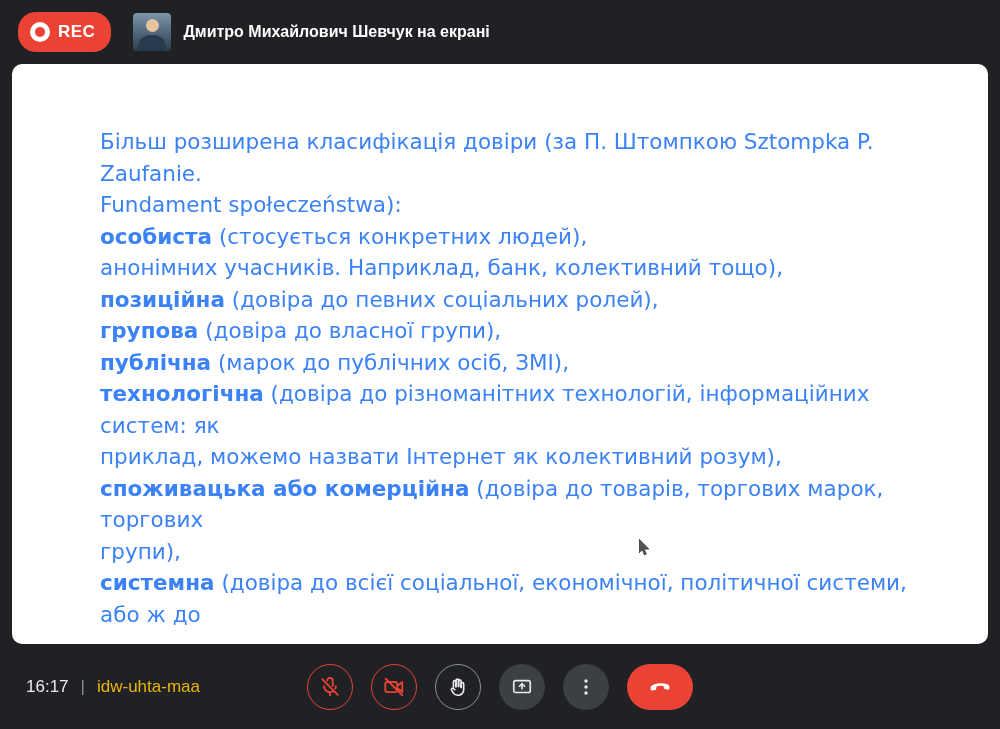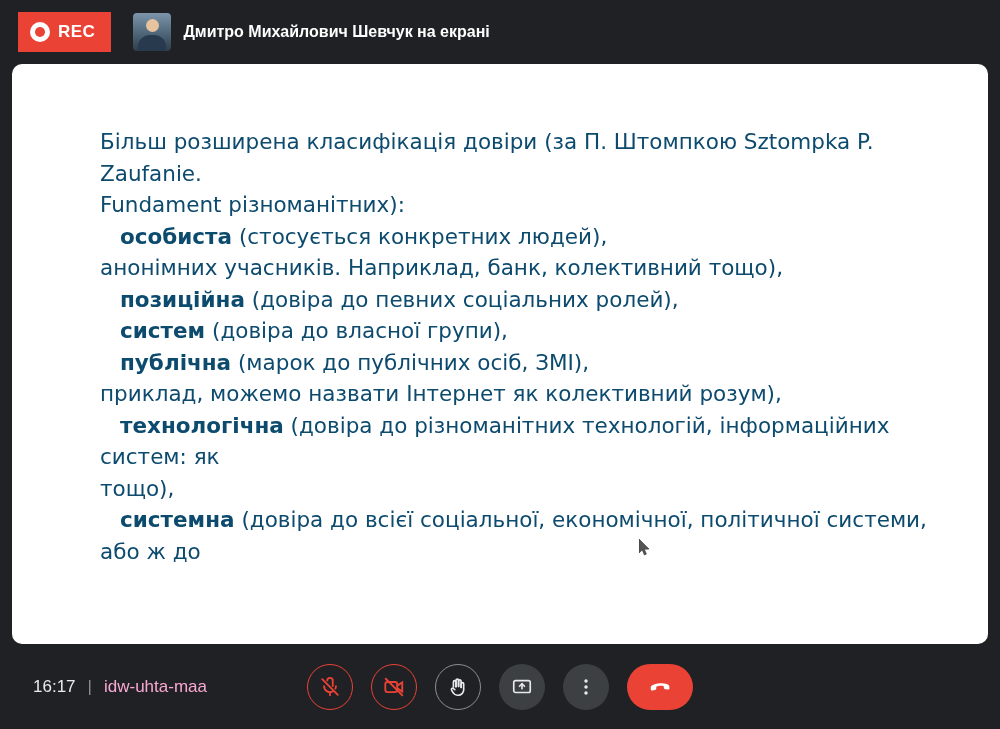--- a/index.html
+++ b/index.html
@@ -30,21 +30,21 @@
     align-items: center;
     padding: 0 0 0 18px;
     box-sizing: border-box;
   }
   .rec-pill {
     display: flex;
     align-items: center;
     gap: 8px;
     background: #ea4335;
     color: #fff;
-    border-radius: 0;
+    border-radius: 18px;
     height: 40px;
     padding: 0 16px 0 12px;
     box-sizing: border-box;
   }
   .rec-dot {
     width: 20px;
     height: 20px;
     border-radius: 50%;
     background: #fff;
     position: relative;
@@ -122,62 +122,61 @@
     height: 580px;
     background: #ffffff;
     border-radius: 10px;
     overflow: hidden;
   }
   .slide-text {
     position: absolute;
     left: 88px;
     top: 62px;
     width: 850px;
-    color: #0c4a6e;
+    color: #3b82f6;
     font-size: 21.5px;
     line-height: 31.5px;
     font-family: "DejaVu Sans", sans-serif;
   }
   .slide-text p {
     margin: 0;
   }
   .slide-text b {
     font-weight: bold;
-    margin-left: 20px;
   }
   .cursor {
     position: absolute;
     left: 627px;
     top: 475px;
     width: 11px;
     height: 17px;
   }
   .cursor svg { display: block; }
   
   .bottombar {
     height: 85px;
     flex: 0 0 85px;
     background: #202124;
     display: flex;
     align-items: center;
     position: relative;
     box-sizing: border-box;
-    padding: 0 31px;
+    padding: 0 24px;
   }
   .meeting-info {
     display: flex;
     align-items: center;
     gap: 12px;
     color: #e8eaed;
     font-size: 17px;
     margin-left: 2px;
   }
   .meeting-time { color: #e8eaed; }
   .meeting-sep { color: #8a8f95; }
-  .meeting-code { color: #f9a8d4; }
+  .meeting-code { color: #eab308; }
   .controls {
     position: absolute;
     left: 0;
     right: 0;
     display: flex;
     justify-content: center;
     gap: 18px;
     pointer-events: none;
   }
   .ctrl {
@@ -219,29 +218,30 @@
     <div class="presenter">
       <div class="avatar"></div>
       <div class="presenter-name">Дмитро Михайлович Шевчук на екрані</div>
     </div>
   </div>
 
   <div class="stage">
     <div class="slide">
       <div class="slide-text" id="slide-text">
           <p><span>Більш розширена класифікація довіри (за П. Штомпкою Sztompka P. Zaufanie.</span></p>
-          <p><span>Fundament різноманітних):</span></p>
+          <p><span>Fundament społeczeństwa):</span></p>
           <p><b>особиста</b><span> (стосується конкретних людей),</span></p>
           <p><span>анонімних учасників. Наприклад, банк, колективний тощо),</span></p>
           <p><b>позиційна</b><span> (довіра до певних соціальних ролей),</span></p>
-          <p><b>систем</b><span> (довіра до власної групи),</span></p>
+          <p><b>групова</b><span> (довіра до власної групи),</span></p>
           <p><b>публічна</b><span> (марок до публічних осіб, ЗМІ),</span></p>
+          <p><b>технологічна</b><span> (довіра до різноманітних технологій, інформаційних систем: як</span></p>
           <p><span>приклад, можемо назвати Інтернет як колективний розум),</span></p>
-          <p><b>технологічна</b><span> (довіра до різноманітних технологій, інформаційних систем: як</span></p>
-          <p><span>тощо),</span></p>
+          <p><b>споживацька або комерційна</b><span> (довіра до товарів, торгових марок, торгових</span></p>
+          <p><span>групи),</span></p>
           <p><b>системна</b><span> (довіра до всієї соціальної, економічної, політичної системи, або ж до</span></p>
         </div>
       <div class="cursor">
         <svg width="11" height="17" viewBox="0 0 11 17">
           <path d="M0,0 L0,14 L3.3,10.9 L5.4,16 L7.4,15.1 L5.3,10.2 L10,10.1 Z" fill="#555" stroke="#333" stroke-width="0.6"></path>
         </svg>
       </div>
     </div>
   </div>
 

